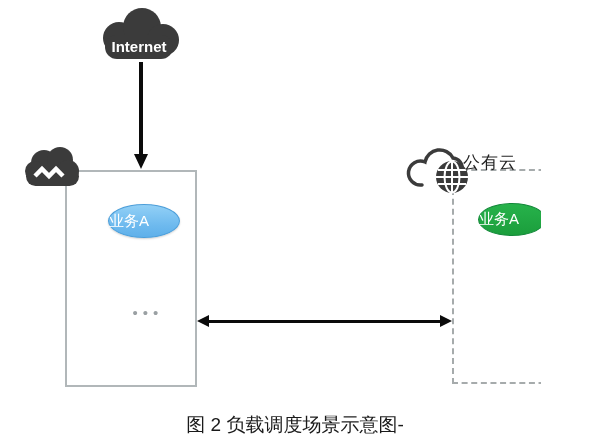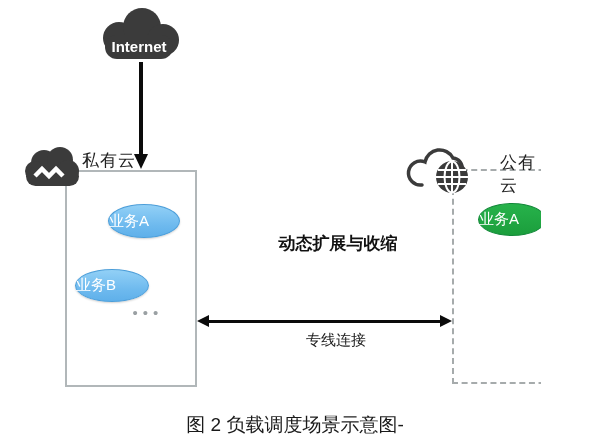--- a/index.html
+++ b/index.html
@@ -31,21 +31,21 @@
             border-right:12px solid #0b0b0b;}
   .tri.right{left:440px;top:315px;border-top:6px solid transparent;border-bottom:6px solid transparent;
              border-left:12px solid #0b0b0b;}
   #dynamic-label{position:absolute;left:258px;top:232px;width:160px;text-align:center;
                  font-weight:bold;font-size:17px;color:#111111;}
   #line-label{position:absolute;left:296px;top:331px;width:80px;text-align:center;
               font-size:15px;color:#222222;}
   #caption{position:absolute;left:50px;top:412px;width:490px;text-align:center;
            font-size:19px;color:#1a1a1a;}
   #private-label{left:82px;top:149px;}
-  #public-label{left:463px;top:151px;margin-left:37px;}
+  #public-label{left:463px;top:151px;}
 </style>
 </head>
 <body>
 
 <div id="canvas">
 
   <svg class="abs" id="internet-cloud" style="left:93px;top:5px;" width="92" height="60" viewBox="0 0 92 60">
     <g fill="#3b3b3b">
       <circle cx="26" cy="33" r="16"></circle>
       <circle cx="49" cy="22" r="19"></circle>
@@ -63,36 +63,30 @@
   <svg class="abs" id="private-cloud-icon" style="left:22px;top:143px;" width="62" height="50" viewBox="0 0 62 50">
     <g fill="#3b3b3b">
       <circle cx="22" cy="20" r="13"></circle>
       <circle cx="38" cy="17" r="13"></circle>
       <circle cx="13" cy="28" r="10"></circle>
       <circle cx="46" cy="28" r="11"></circle>
       <rect x="4" y="24" width="53" height="19" rx="9.5"></rect>
     </g>
     <polyline points="13,33 20,26 27,33 34,26 41,33" fill="none" stroke="#ffffff" stroke-width="4.5"></polyline>
   </svg>
-  <div class="cloud-label" id="private-label">私有云</div>
 
   <div class="service blue" id="svc-a">
     <span>业务A</span>
   </div>
-  <div class="service blue" id="svc-b">
-    <span>业务B</span>
-  </div>
   <div id="dots">•••</div>
 
-  <div id="dynamic-label">动态扩展与收缩</div>
 
   <div class="arrow-line" id="h-arrow-line"></div>
   <div class="tri left"></div>
   <div class="tri right"></div>
-  <div id="line-label">专线连接</div>
 
   <div class="box" id="public-box"></div>
 
   <svg class="abs" id="public-cloud-icon" style="left:405px;top:139px;" width="74" height="60" viewBox="0 0 74 60">
     <path d="M 17,46 A 12,12 0 1 1 20,23 A 15,15 0 0 1 48,19 A 10,10 0 0 1 57,31" fill="#ffffff" stroke="#3b3b3b" stroke-width="3.5" stroke-linecap="round"></path>
     <g>
       <circle cx="47" cy="38" r="16" fill="#3b3b3b"></circle>
       <ellipse cx="47" cy="38" rx="7.5" ry="15.5" fill="none" stroke="#ffffff" stroke-width="2"></ellipse>
       <line x1="47" y1="22.5" x2="47" y2="53.5" stroke="#ffffff" stroke-width="2"></line>
       <line x1="33" y1="31" x2="61" y2="31" stroke="#ffffff" stroke-width="2"></line>

